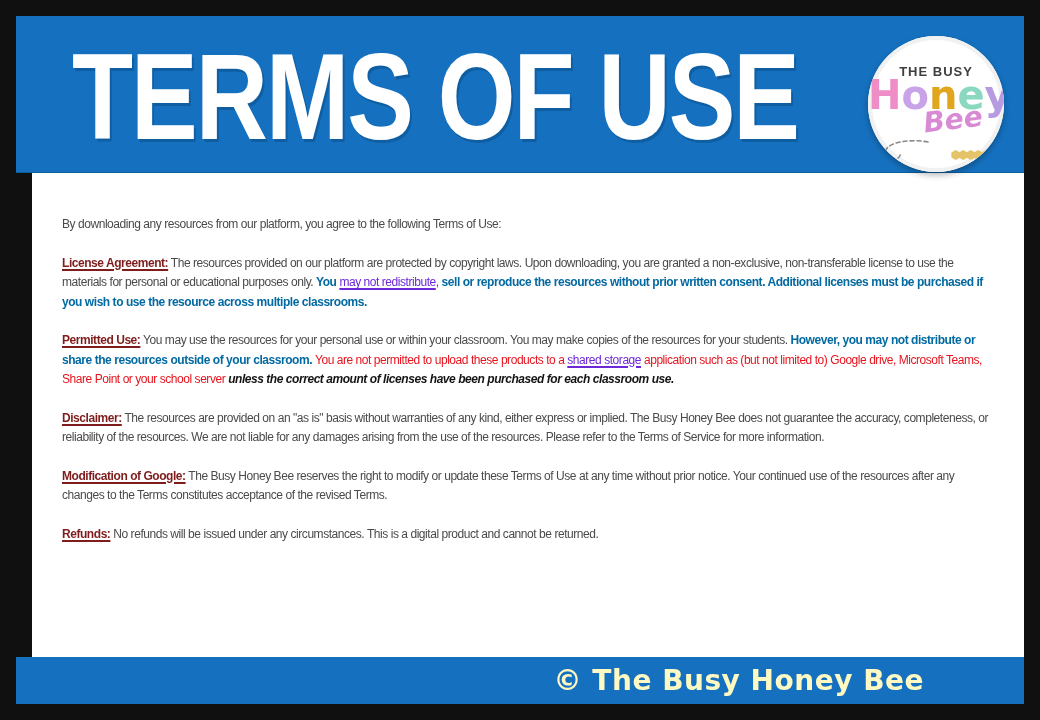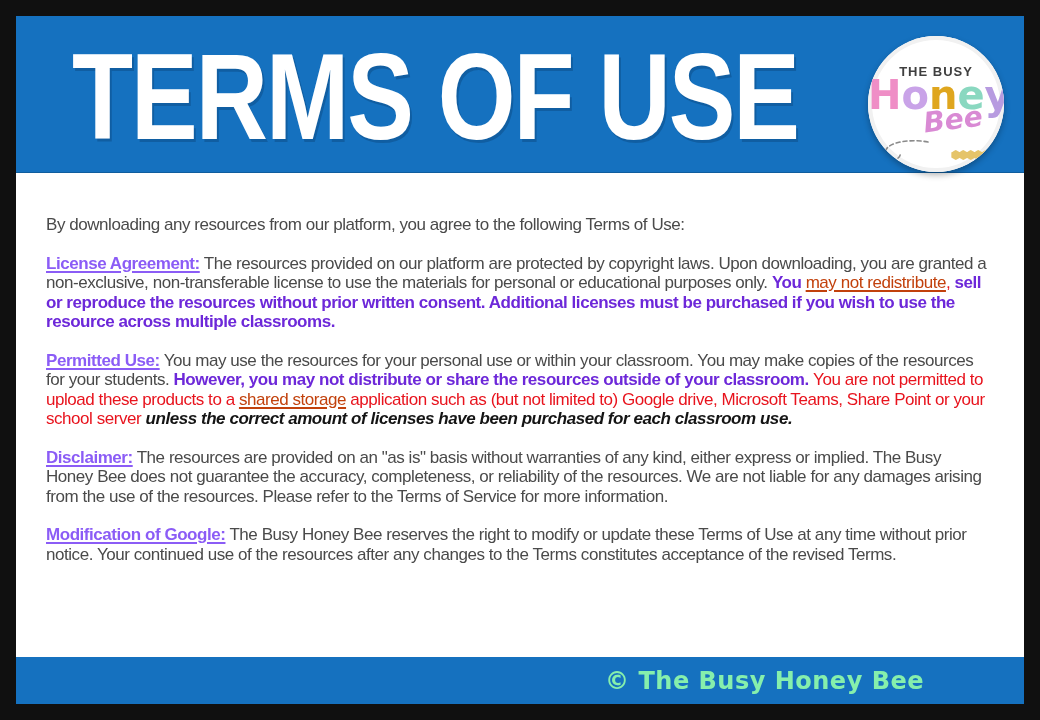--- a/index.html
+++ b/index.html
@@ -52,45 +52,46 @@
   .logo-comb {
     position:absolute; right:16px; bottom:12px;
     color:#e5c469; font-size:12px; line-height:9px;
     letter-spacing:-3px;
   }
   .logo-trail { position:absolute; left:8px; bottom:6px; }
   
   .content {
     flex:1; background:#ffffff;
     padding:42px 34px 0 30px;
-    font-size:17px; letter-spacing:-0.45px; line-height:19.5px;
+    font-size:12px; letter-spacing:-0.45px; line-height:19.5px;
     color:#4a4a4a;
+    margin-left:16px;
   }
   .para { margin:0 0 19px 0; }
   .run.regular { color:#4a4a4a; }
-  .run.bold { color:#6d28d9; font-weight:bold; }
+  .run.bold { color:#0369a1; font-weight:bold; }
   .run.bold-italic { color:#141414; font-weight:bold; font-style:italic; }
   .run.heading {
-    color:#8b5cf6; font-weight:bold;
+    color:#7f1d1d; font-weight:bold;
     text-decoration:underline; text-decoration-thickness:1.5px; text-underline-offset:2px;
   }
   .run.red { color:#e8131d; }
   .run.red-underline {
-    color:#c2410c; text-decoration:underline;
+    color:#6d28d9; text-decoration:underline;
     text-decoration-thickness:1.5px; text-underline-offset:2px;
   }
   
   .footer {
     flex:none; height:47px; background:#1571bf;
     display:flex; align-items:center; justify-content:flex-end;
     padding-right:100px;
   }
   .copyright {
     font-family:"DejaVu Sans", sans-serif;
-    color:#86efac; font-size:24px; font-weight:bold; letter-spacing:0.5px;
+    color:#fef9c3; font-size:28px; font-weight:bold; letter-spacing:0.5px;
   }
 </style>
 </head>
 <body>
 
 <div class="page">
 
   <header class="header">
     <h1 class="title">TERMS OF USE</h1>
 
@@ -105,20 +106,21 @@
     </div>
   </header>
 
   <main class="content">
     <div>
         <p class="para"><span class="run regular">By downloading any resources from our platform, you agree to the following Terms of Use:</span></p>
         <p class="para"><span class="run heading">License Agreement:</span><span class="run regular"> The resources provided on our platform are protected by copyright laws. Upon downloading, you are granted a non-exclusive, non-transferable license to use the materials for personal or educational purposes only. </span><span class="run bold">You </span><span class="run red-underline">may not redistribute</span><span class="run red">,</span><span class="run bold"> sell or reproduce the resources without prior written consent. Additional licenses must be purchased if you wish to use the resource across multiple classrooms.</span></p>
         <p class="para"><span class="run heading">Permitted Use:</span><span class="run regular"> You may use the resources for your personal use or within your classroom. You may make copies of the resources for your students. </span><span class="run bold">However, you may not distribute or share the resources outside of your classroom. </span><span class="run red">You are not permitted to upload these products to a </span><span class="run red-underline">shared storage</span><span class="run red"> application such as (but not limited to) Google drive, Microsoft Teams, Share Point or your school server </span><span class="run bold-italic">unless the correct amount of licenses have been purchased for each classroom use.</span></p>
         <p class="para"><span class="run heading">Disclaimer:</span><span class="run regular"> The resources are provided on an "as is" basis without warranties of any kind, either express or implied. The Busy Honey Bee does not guarantee the accuracy, completeness, or reliability of the resources. We are not liable for any damages arising from the use of the resources. Please refer to the Terms of Service for more information.</span></p>
         <p class="para"><span class="run heading">Modification of Google:</span><span class="run regular"> The Busy Honey Bee reserves the right to modify or update these Terms of Use at any time without prior notice. Your continued use of the resources after any changes to the Terms constitutes acceptance of the revised Terms.</span></p>
+        <p class="para"><span class="run heading">Refunds:</span><span class="run regular"> No refunds will be issued under any circumstances. This is a digital product and cannot be returned.</span></p>
       </div>
   </main>
 
   <footer class="footer">
     <div class="copyright">© The Busy Honey Bee</div>
   </footer>
 
 </div>
 
 </body></html>

